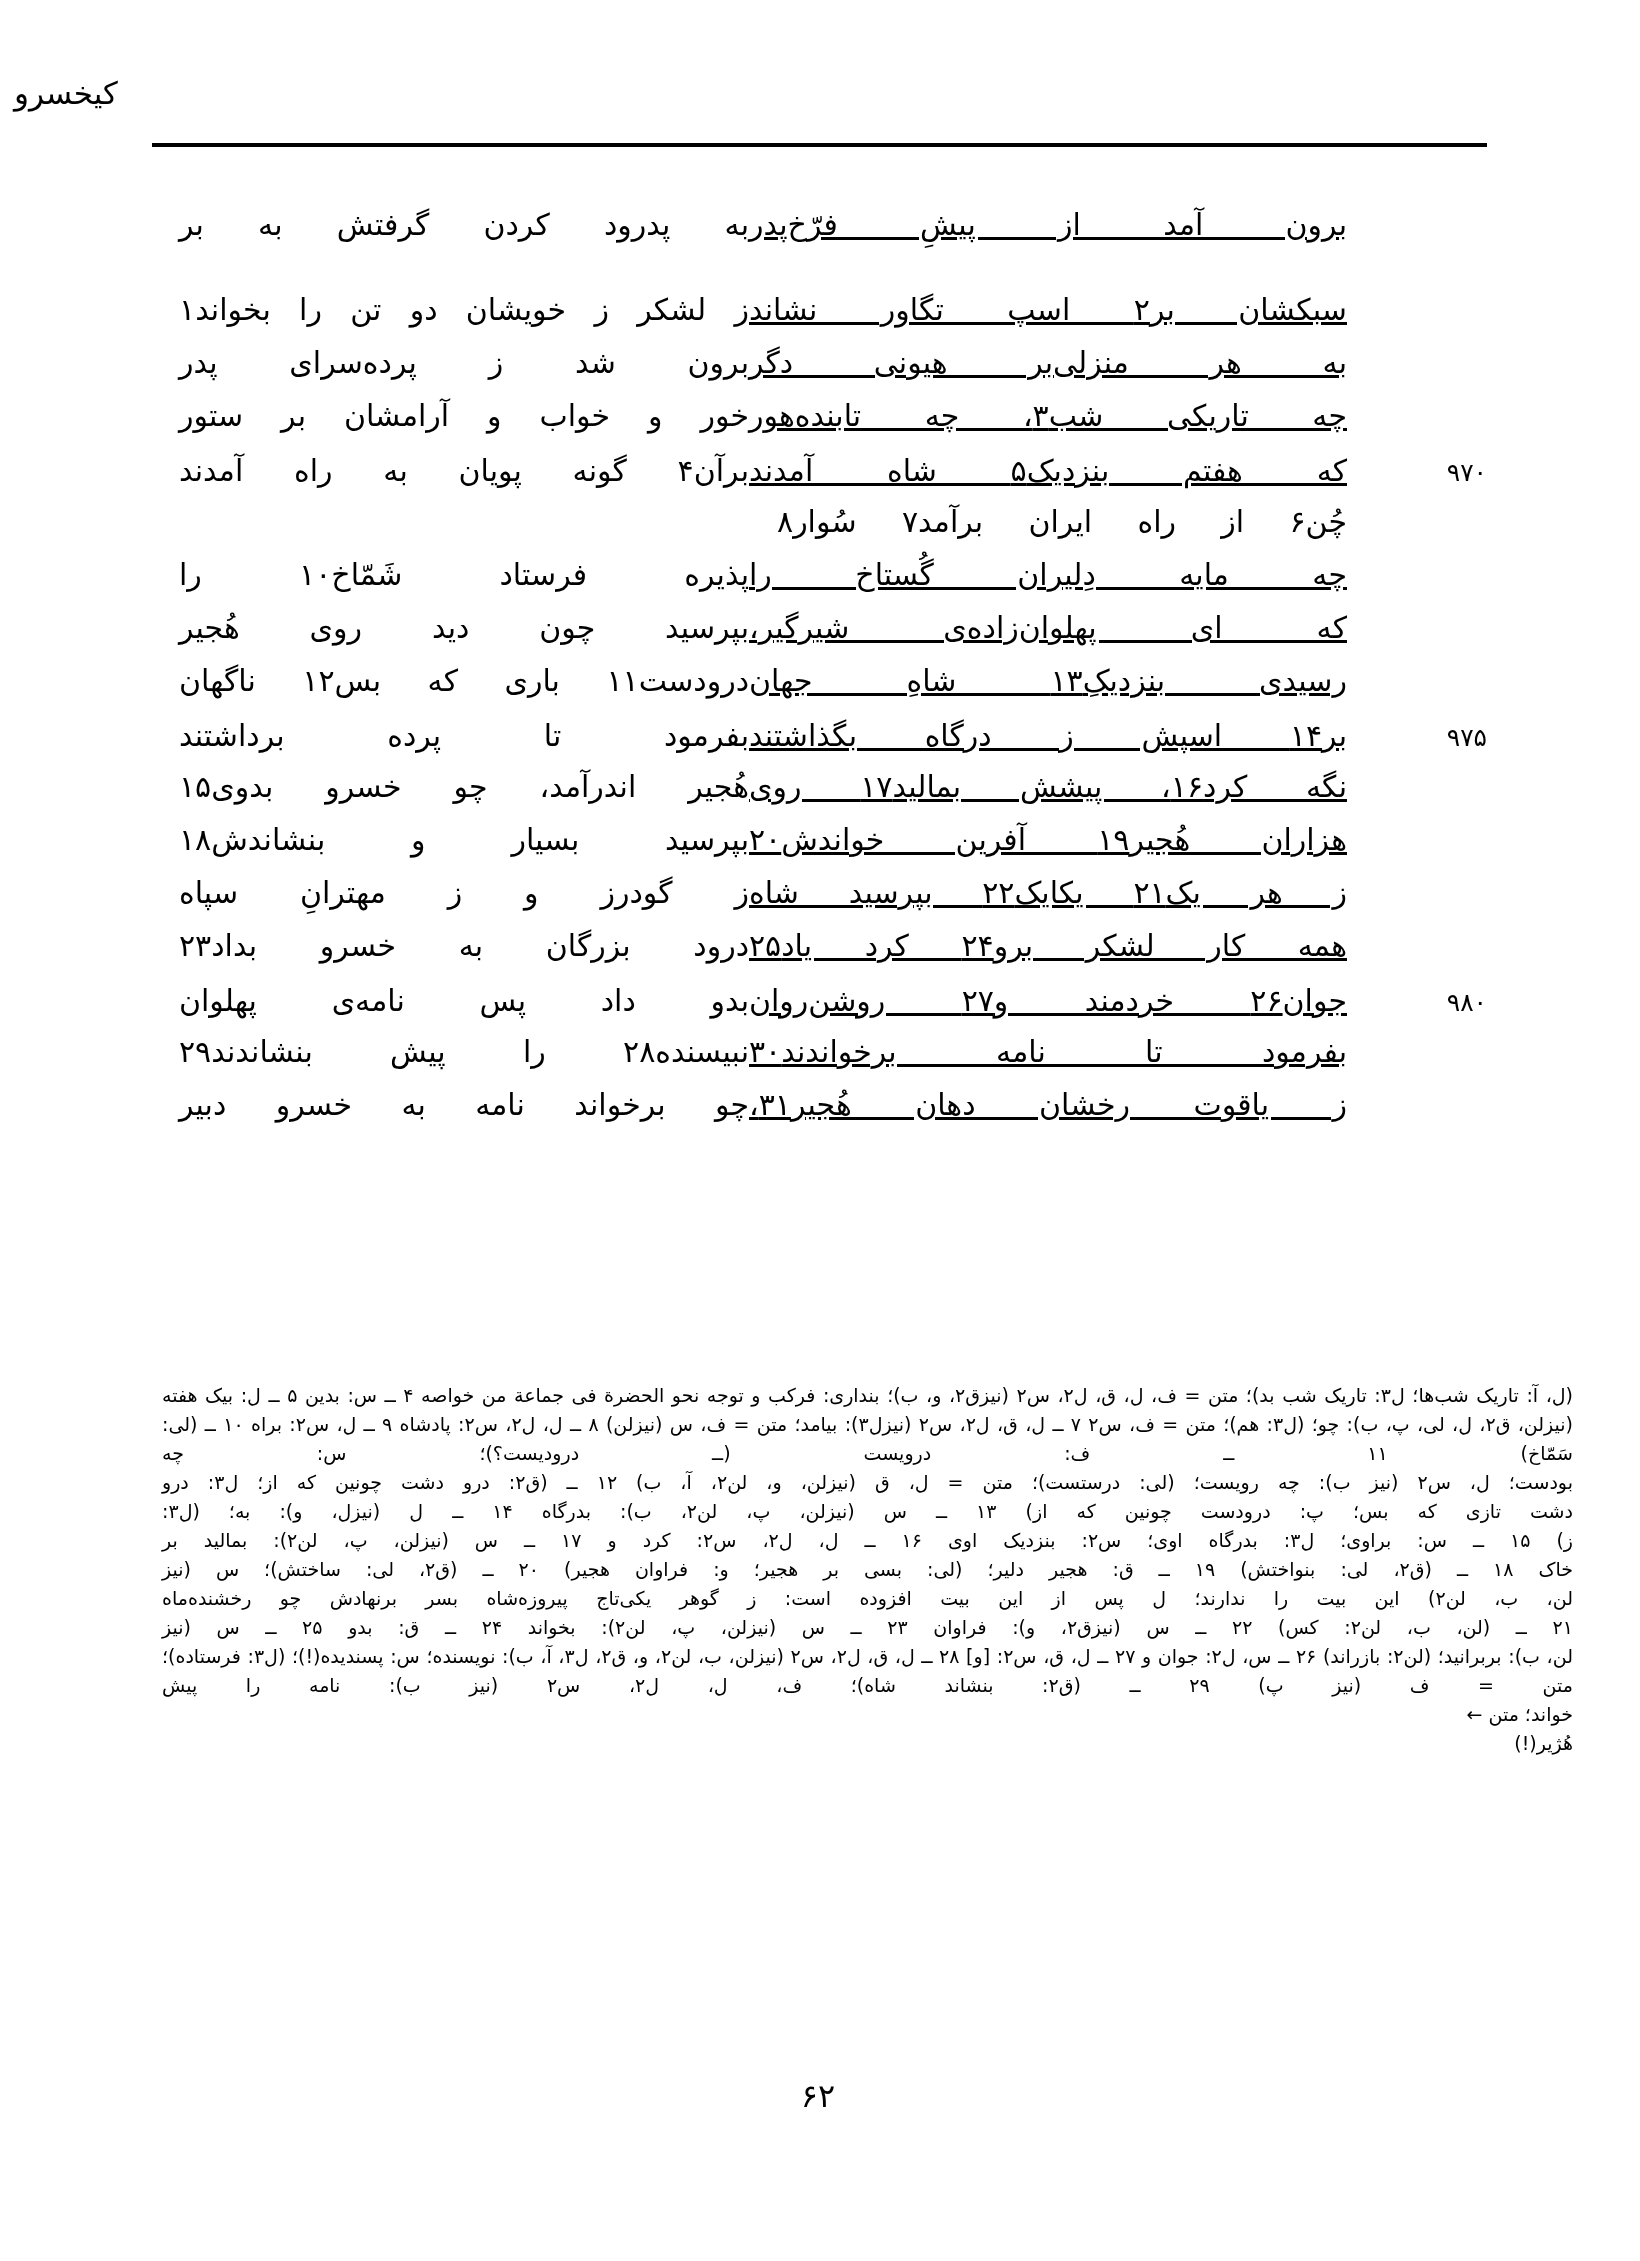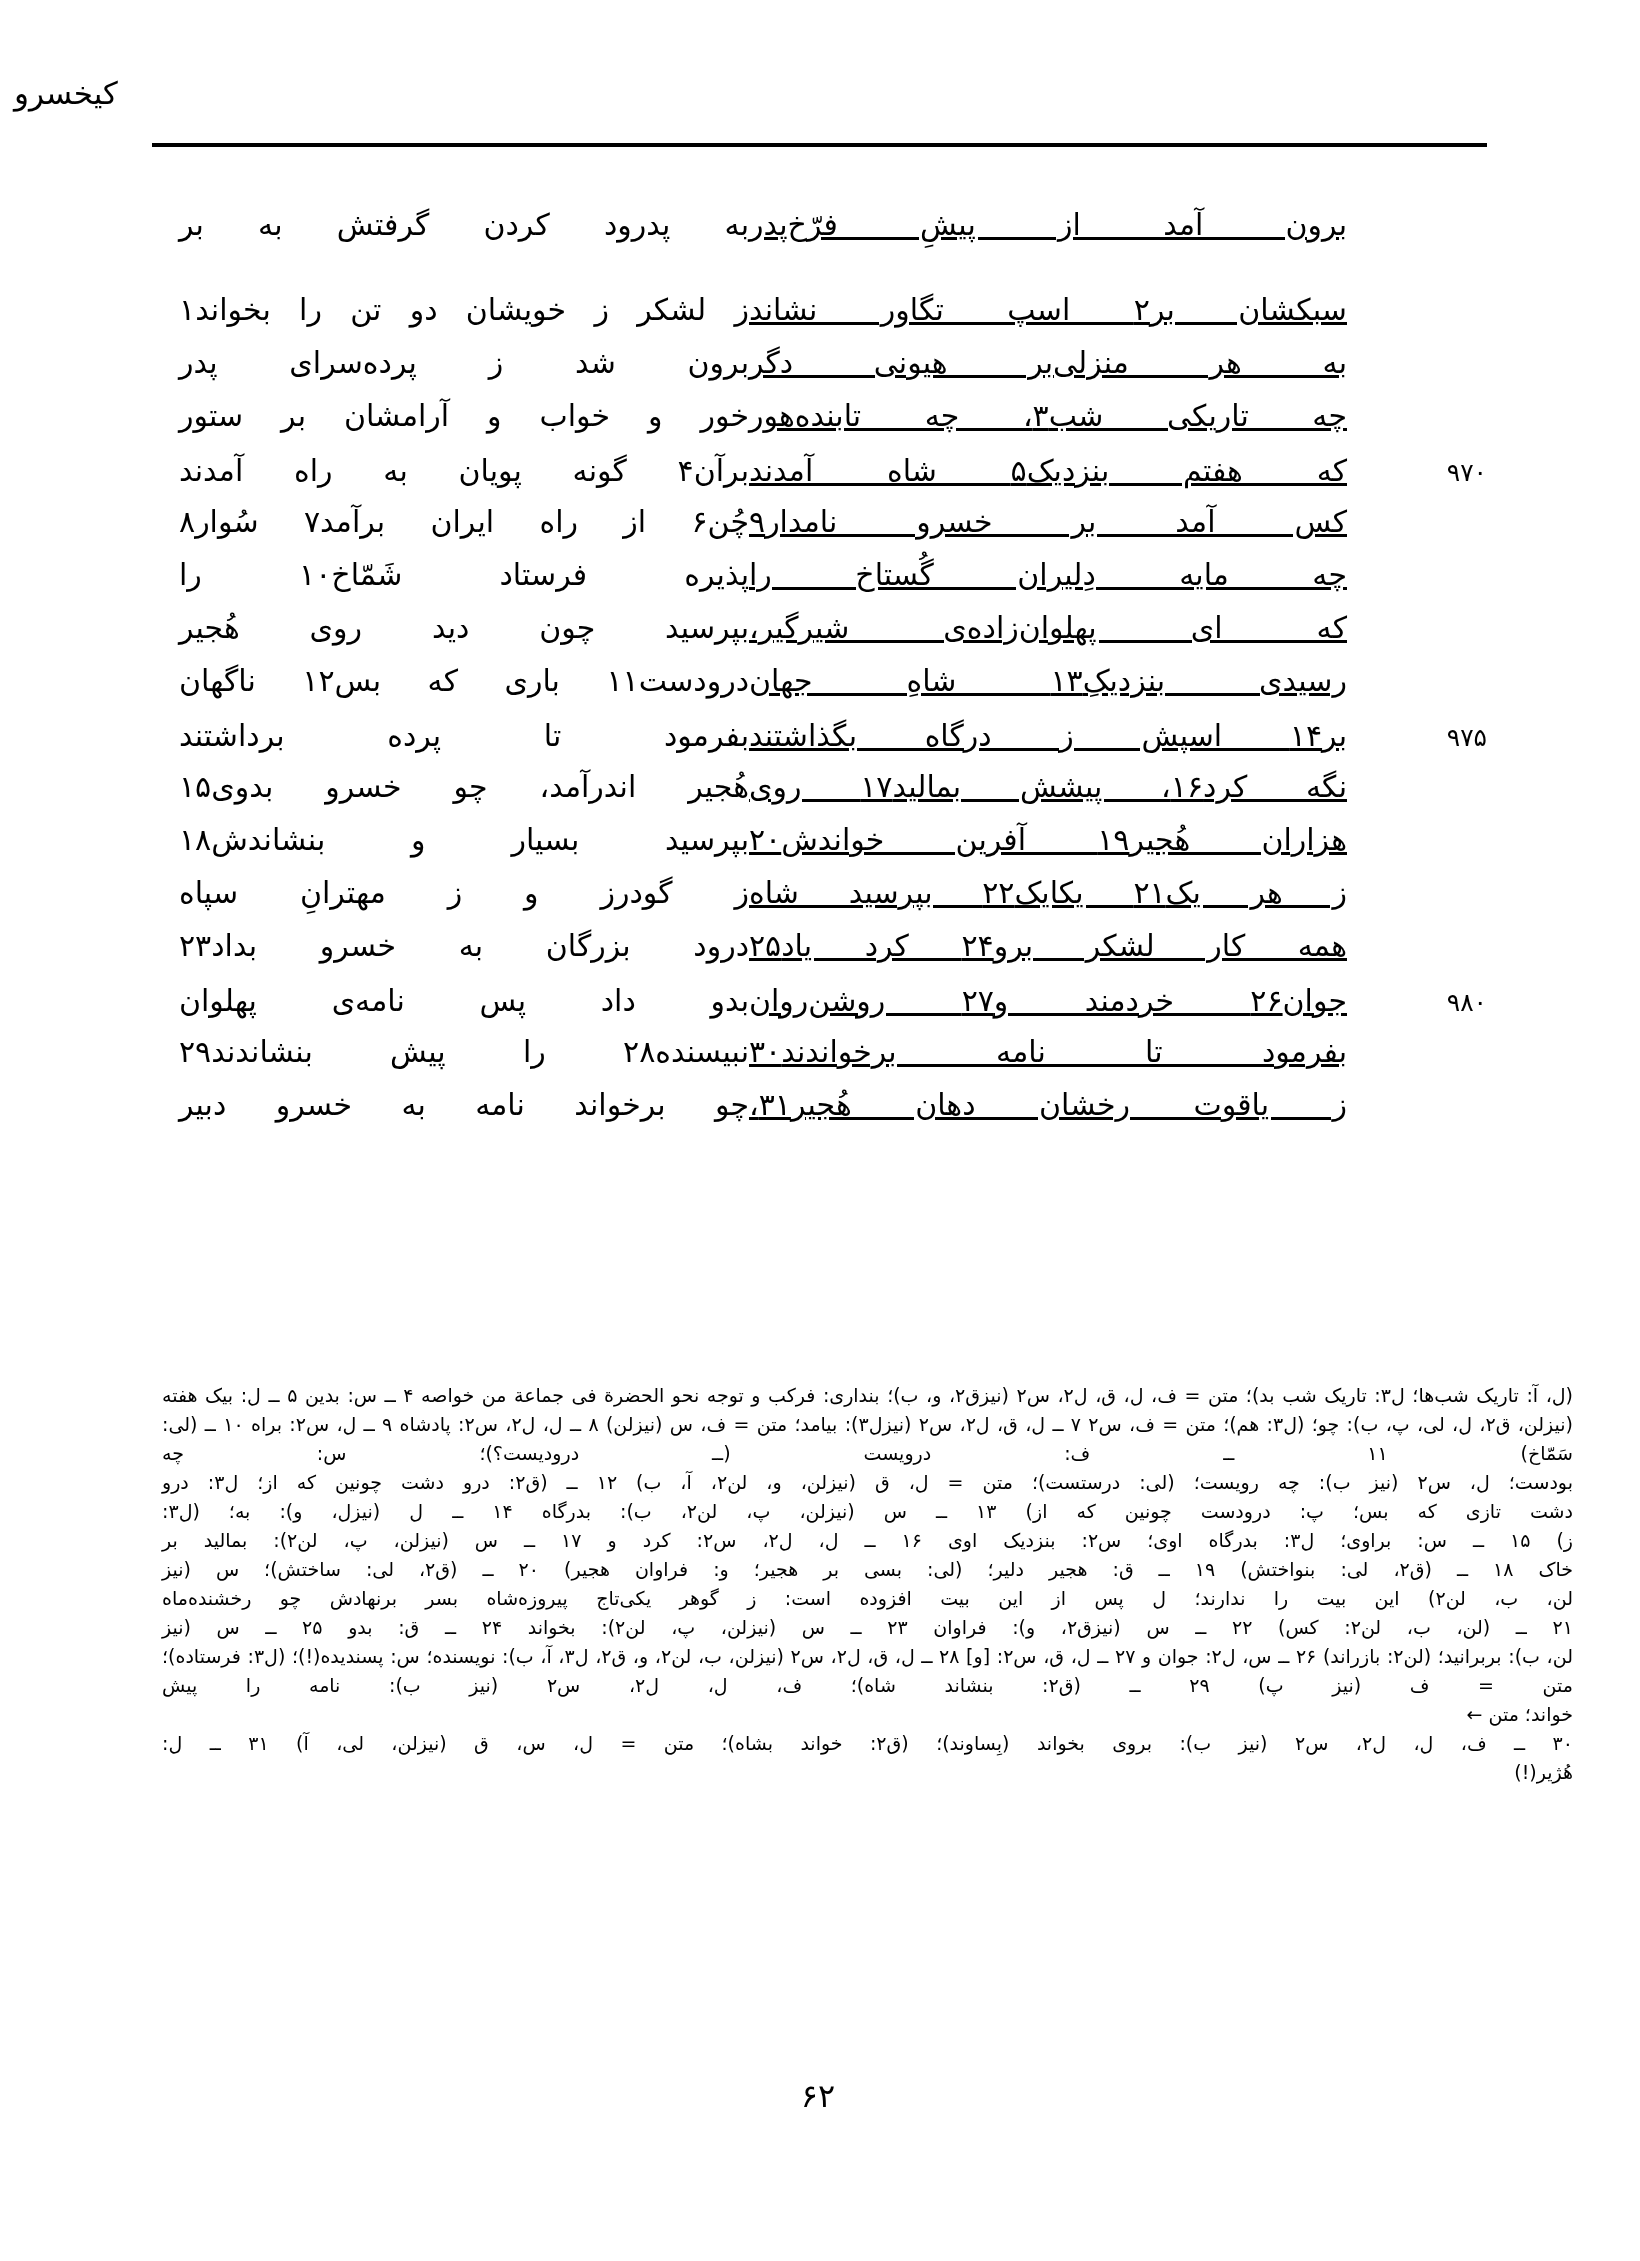--- a/index.html
+++ b/index.html
@@ -156,21 +156,20 @@
           <div class="hemistich m2">چه تاریکی شب٣، چه تابنده‌هور</div>
           <div class="hemistich m1">خور و خواب و آرامشان بر ستور</div>
         </div>
         <div class="bayt">
           <div class="lineno">۹۷۰</div>
           <div class="hemistich m2">که هفتم بنزدیک۵ شاه آمدند</div>
           <div class="hemistich m1">برآن۴ گونه پویان به راه آمدند</div>
         </div>
         <div class="bayt">
           <div class="lineno"></div>
-          <div class="hemistich m2">کس آمد بر خسرو نامدار٩</div>
           <div class="hemistich m1">چُن۶ از راه ایران برآمد٧ سُوار٨</div>
         </div>
         <div class="bayt">
           <div class="lineno"></div>
           <div class="hemistich m2">چه مایه دِلیران گُستاخ را</div>
           <div class="hemistich m1">پذیره فرستاد شَمّاخ١٠ را</div>
         </div>
         <div class="bayt">
           <div class="lineno"></div>
           <div class="hemistich m2">که ای پهلوان‌زاده‌ی شیرگیر،</div>
@@ -229,21 +228,20 @@
         <p>(ل، آ: تاریک شب‌ها؛ ل٣: تاریک شب بد)؛ متن = ف، ل، ق، ل٢، س٢ (نیزق٢، و، ب)؛ بنداری: فرکب و توجه نحو الحضرة فی جماعة من خواصه      ۴ ــ س: بدین      ۵ ــ ل: بیک هفته</p>
         <p>(نیزلن، ق٢، ل، لی، پ، ب): چو؛ (ل٣: هم)؛ متن = ف، س٢      ٧ ــ ل، ق، ل٢، س٢ (نیزل٣): بیامد؛ متن = ف، س (نیزلن)      ٨ ــ ل، ل٢، س٢: پادشاه      ٩ ــ ل، س٢: براه      ١٠ ــ (لی: سَمّاخ)      ١١ ــ ف: درویست (ــ درودیست؟)؛ س: چه</p>
         <p>بودست؛ ل، س٢ (نیز ب): چه رویست؛ (لی: درستست)؛ متن = ل، ق (نیزلن، و، لن٢، آ، ب)      ١٢ ــ (ق٢: درو دشت چونین که از؛ ل٣: درو</p>
         <p>دشت تازی که بس؛ پ: درودست چونین که از)      ١٣ ــ س (نیزلن، پ، لن٢، ب): بدرگاه      ١۴ ــ ل (نیزل، و): به؛ (ل٣:</p>
         <p>ز)      ١۵ ــ س: براوی؛ ل٣: بدرگاه اوی؛ س٢: بنزدیک اوی      ١۶ ــ ل، ل٢، س٢: کرد و      ١٧ ــ س (نیزلن، پ، لن٢): بمالید بر</p>
         <p>خاک      ١٨ ــ (ق٢، لی: بنواختش)      ١٩ ــ ق: هجیر دلیر؛ (لی: بسی بر هجیر؛ و: فراوان هجیر)      ٢٠ ــ (ق٢، لی: ساختش)؛ س (نیز</p>
         <p>لن، ب، لن٢) این بیت را ندارند؛ ل پس از این بیت افزوده است:      ز گوهر یکی‌تاج پیروزه‌شاه      بسر برنهادش چو رخشنده‌ماه</p>
         <p>٢١ ــ (لن، ب، لن٢: کس)      ٢٢ ــ س (نیزق٢، و): فراوان      ٢٣ ــ س (نیزلن، پ، لن٢): بخواند      ٢۴ ــ ق: بدو      ٢۵ ــ س (نیز</p>
         <p>لن، ب): بربرانید؛ (لن٢: بازراند)      ٢۶ ــ س، ل٢: جوان و      ٢٧ ــ ل، ق، س٢: [و]      ٢٨ ــ ل، ق، ل٢، س٢ (نیزلن، ب، لن٢، و، ق٢، ل٣، آ، ب): نویسنده؛ س: پسندیده(!)؛ (ل٣: فرستاده)؛ متن = ف (نیز پ)      ٢٩ ــ (ق٢: بنشاند شاه)؛ ف، ل، ل٢، س٢ (نیز ب): نامه را پیش</p>
         <p class="last">خواند؛ متن ←</p>
-        <p>٣٠ ــ ف، ل، ل٢، س٢ (نیز ب): بروی بخواند (بِساوند)؛ (ق٢: خواند بشاه)؛ متن = ل، س، ق (نیزلن، لی، آ)      ٣١ ــ ل:</p>
         <p class="last">هُژیر(!)</p>
       </div>
   </div>
 
   <div class="folio">۶۲</div>
 
 </div>
 
 
 </body></html>

